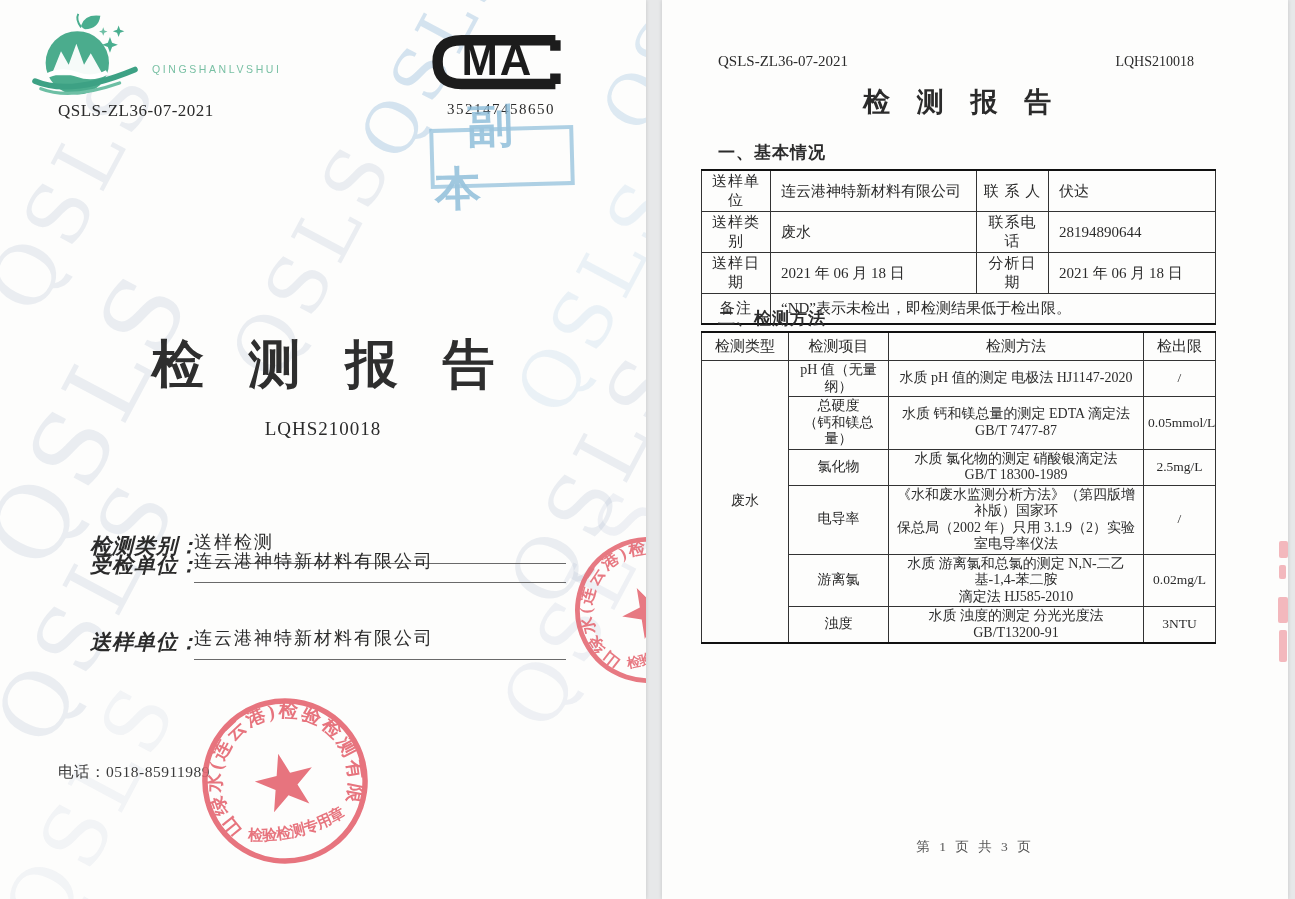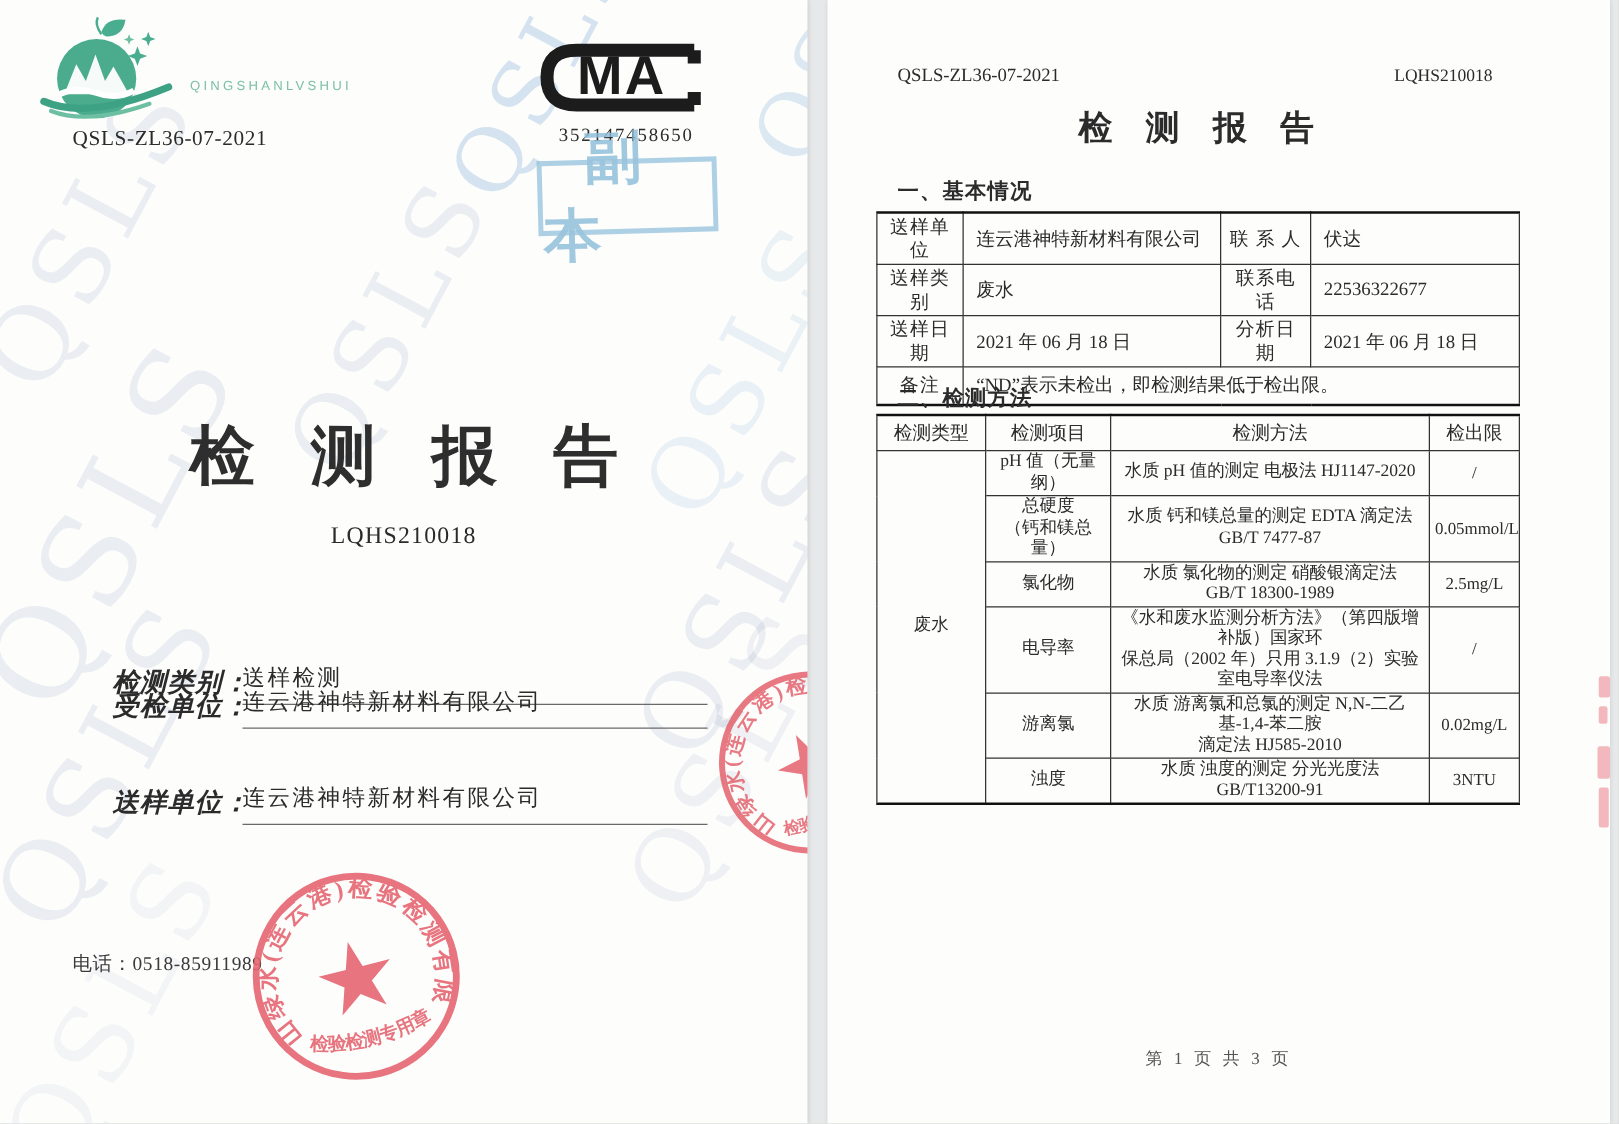--- a/index.html
+++ b/index.html
@@ -194,21 +194,21 @@
           <tr>
         <td class="lab">送样单位</td>
         <td class="val">连云港神特新材料有限公司</td>
         <td class="lab">联 系 人</td>
         <td class="val">伏达</td>
       </tr>
       <tr>
         <td class="lab">送样类别</td>
         <td class="val">废水</td>
         <td class="lab">联系电话</td>
-        <td class="val">22536322677</td>
+        <td class="val">28194890644</td>
       </tr>
       <tr>
         <td class="lab">送样日期</td>
         <td class="val">2021 年 06 月 18 日</td>
         <td class="lab">分析日期</td>
         <td class="val">2021 年 06 月 18 日</td>
       </tr>
       <tr style="height:30px;">
         <td class="lab">备注</td>
         <td class="val" colspan="3">“ND”表示未检出，即检测结果低于检出限。</td>

